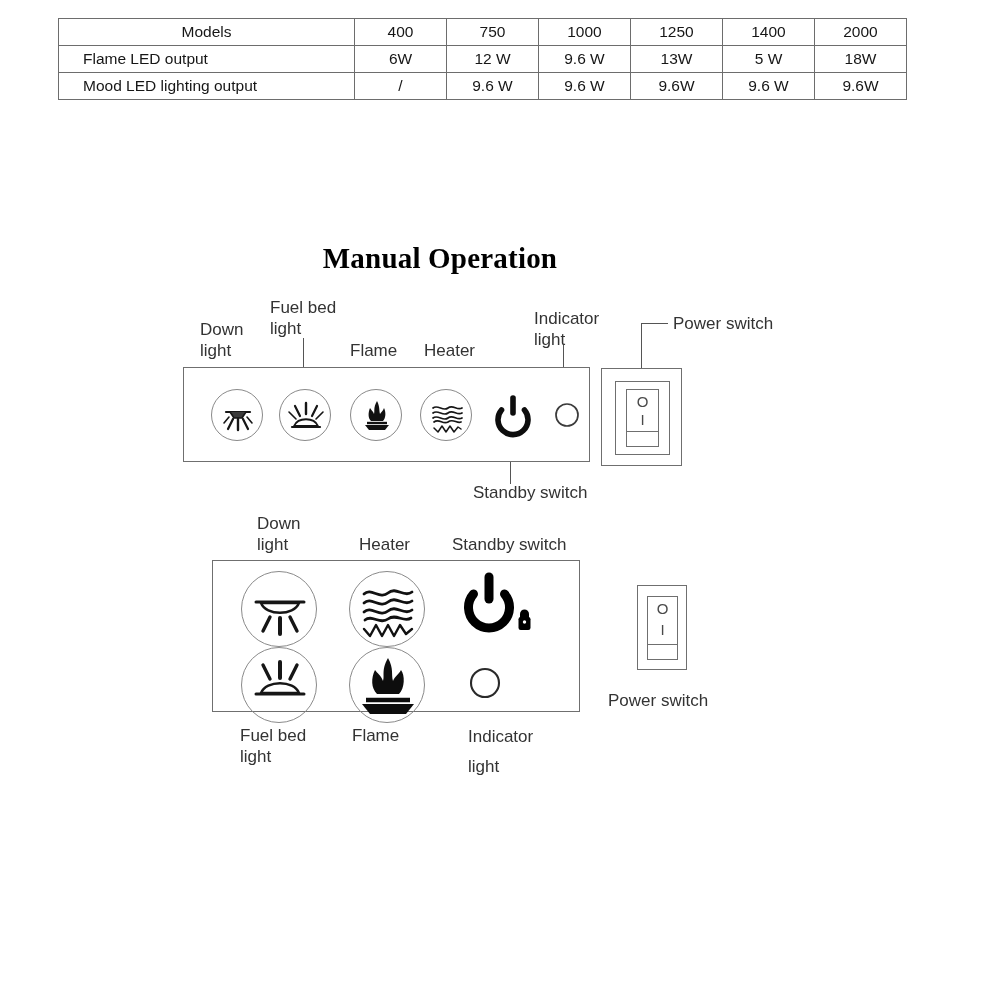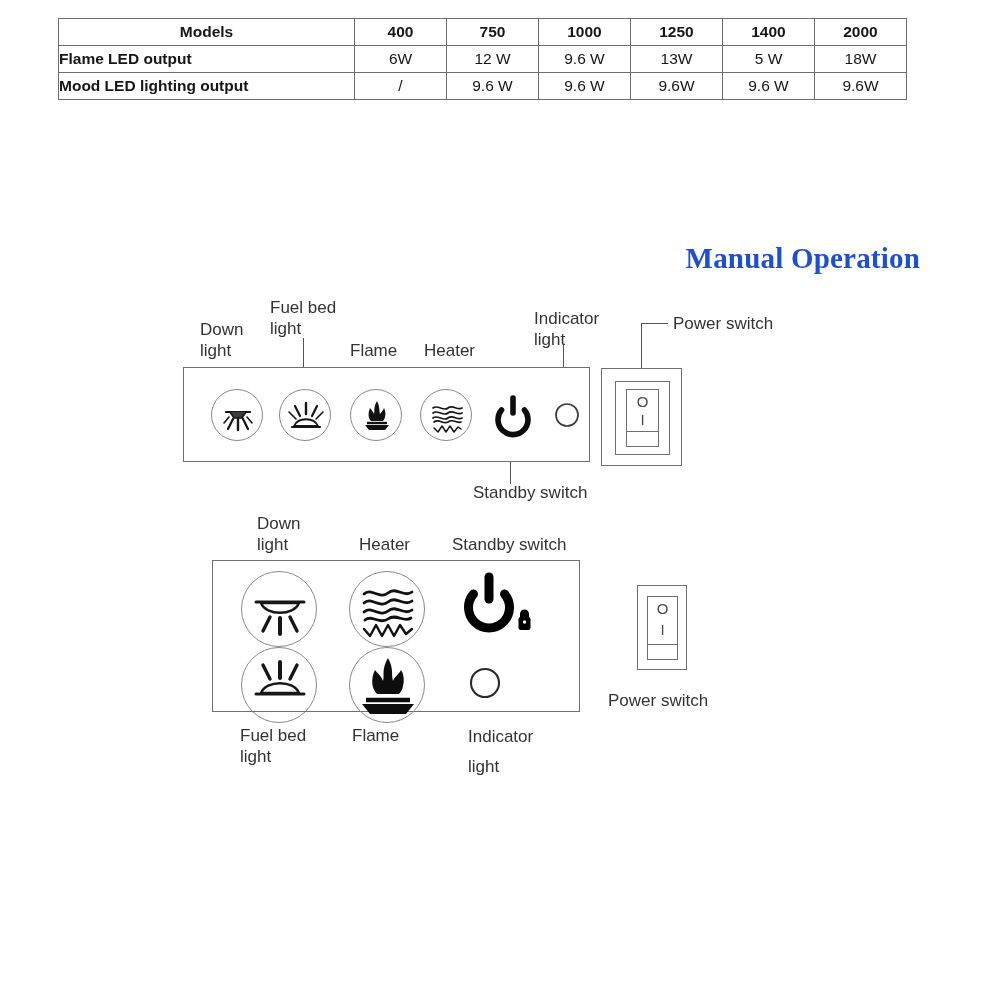--- a/index.html
+++ b/index.html
@@ -32,50 +32,49 @@
   table.spec th, table.spec td {
     border: 1px solid #6d6d6d;
     font-size: 15.5px;
     height: 26px;
     padding: 0 6px;
     line-height: 1.1;
     color: #161616;
     background: #ffffff;
   }
   table.spec th {
-    font-weight: bold;
+    font-weight: normal;
     text-align: center;
   }
   table.spec td.rowhdr {
     text-align: left;
-    font-weight: bold;
-    padding-left: 0;
+    font-weight: normal;
+    padding-left: 24px;
   }
   table.spec td.val {
     text-align: center;
   }
   table.spec thead th:first-child {
     text-align: center;
   }
   col.c-name { width: 296px; }
   col.c-val  { width: 92px; }
 
   
   .section-title {
     position: absolute;
     left: 0;
     top: 242px;
     width: 880px;
-    text-align: right;
+    text-align: center;
     font-family: "Liberation Serif", serif;
     font-weight: bold;
     font-size: 29px;
     letter-spacing: 0.2px;
-    color: #1d4ed8;
-    padding-left: 40px;
+    color: #000000;
   }
 
   
   .lbl {
     position: absolute;
     font-size: 17px;
     line-height: 21px;
     color: #333333;
     white-space: pre-line;
   }

